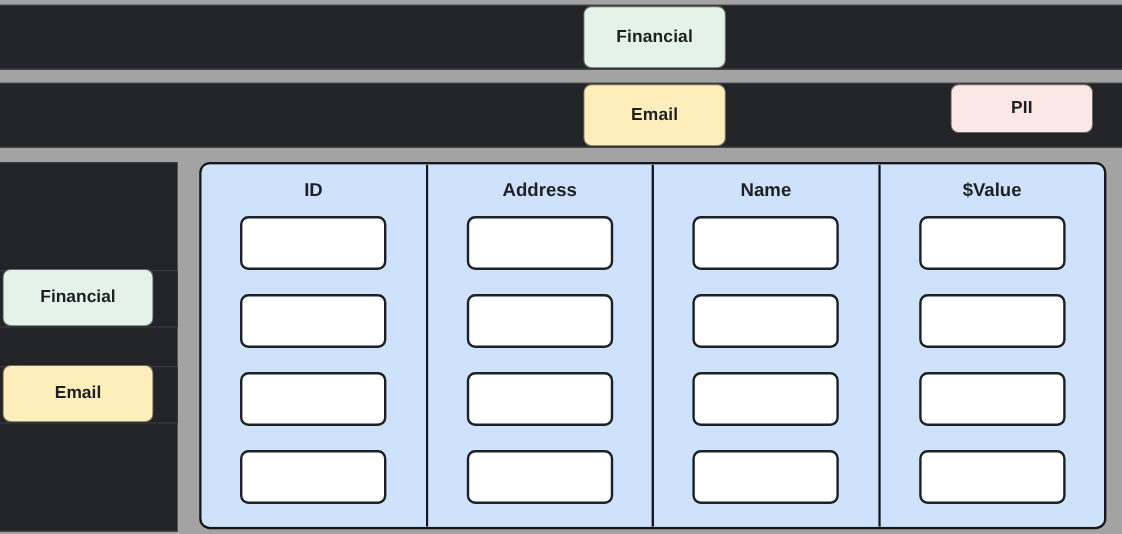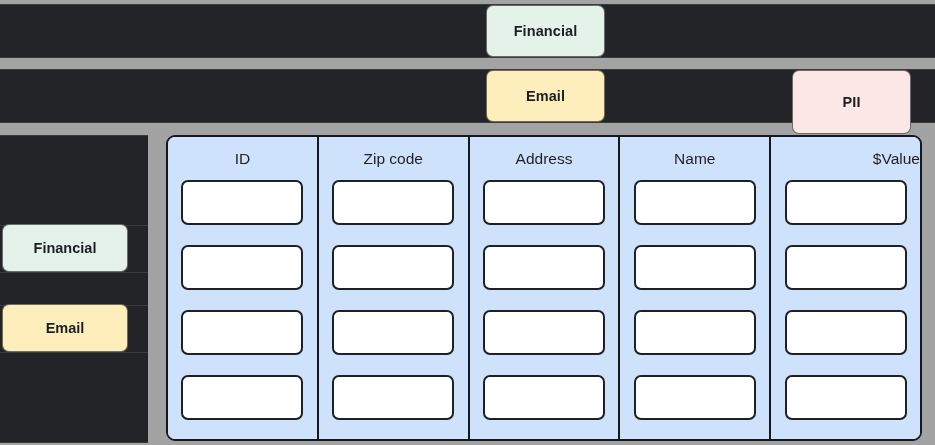--- a/index.html
+++ b/index.html
@@ -61,21 +61,21 @@
     left: 486px;
     top: 70px;
     width: 119px;
     height: 52px;
     background: #fdeebc;
   }
   .chip-pii-top {
     left: 792px;
     top: 70px;
     width: 119px;
-    height: 64px;
+    height: 41px;
     background: #fbe7e5;
   }
 
   
   .sidebar {
     position: absolute;
     left: 0;
     top: 135px;
     width: 148px;
     height: 308px;
@@ -134,28 +134,28 @@
   .col {
     flex: 1 1 0;
     position: relative;
     background: #cfe2fb;
     border-right: 2px solid #15181c;
     box-sizing: border-box;
     display: flex;
     flex-direction: column;
     align-items: center;
   }
-  .col:last-child { border-right: none; align-items: flex-end; }
+  .col:last-child { border-right: none; }
 
   .col-header {
     height: 43px;
     line-height: 43px;
     font-size: 15.5px;
     color: #1d2024;
-    font-weight: normal;
+    font-weight: bold;
     white-space: nowrap;
   }
   .cells {
     flex: 1 1 auto;
     width: 100%;
     display: flex;
     flex-direction: column;
     align-items: center;
     justify-content: flex-start;
     gap: 20px;
@@ -206,29 +206,20 @@
     <div class="col">
       <div class="col-header">ID</div>
       <div class="cells">
         <div class="cell"></div>
         <div class="cell"></div>
         <div class="cell"></div>
         <div class="cell"></div>
       </div>
     </div>
 
-    <div class="col">
-      <div class="col-header">Zip code</div>
-      <div class="cells">
-        <div class="cell"></div>
-        <div class="cell"></div>
-        <div class="cell"></div>
-        <div class="cell"></div>
-      </div>
-    </div>
 
     <div class="col">
       <div class="col-header">Address</div>
       <div class="cells">
         <div class="cell"></div>
         <div class="cell"></div>
         <div class="cell"></div>
         <div class="cell"></div>
       </div>
     </div>

